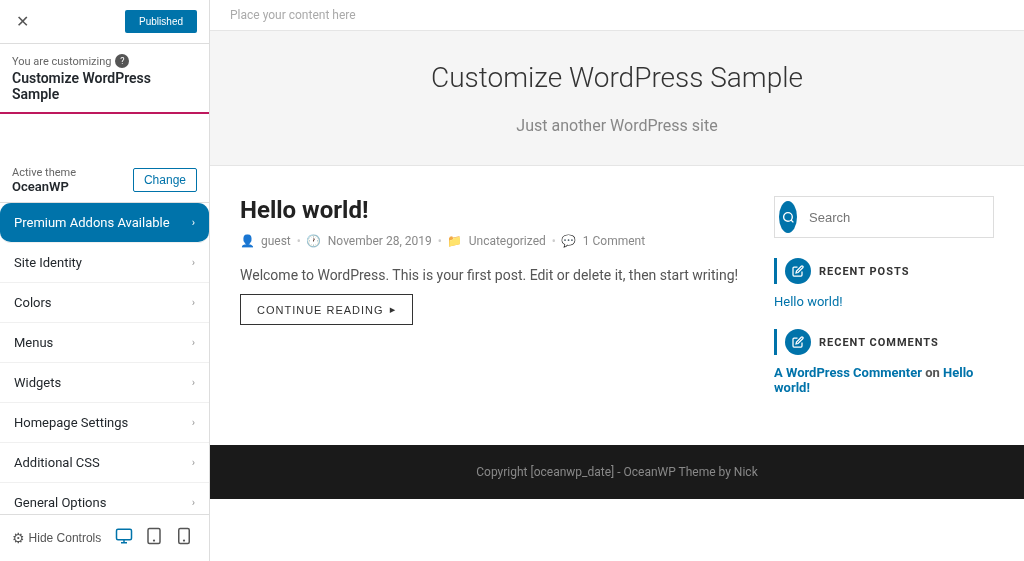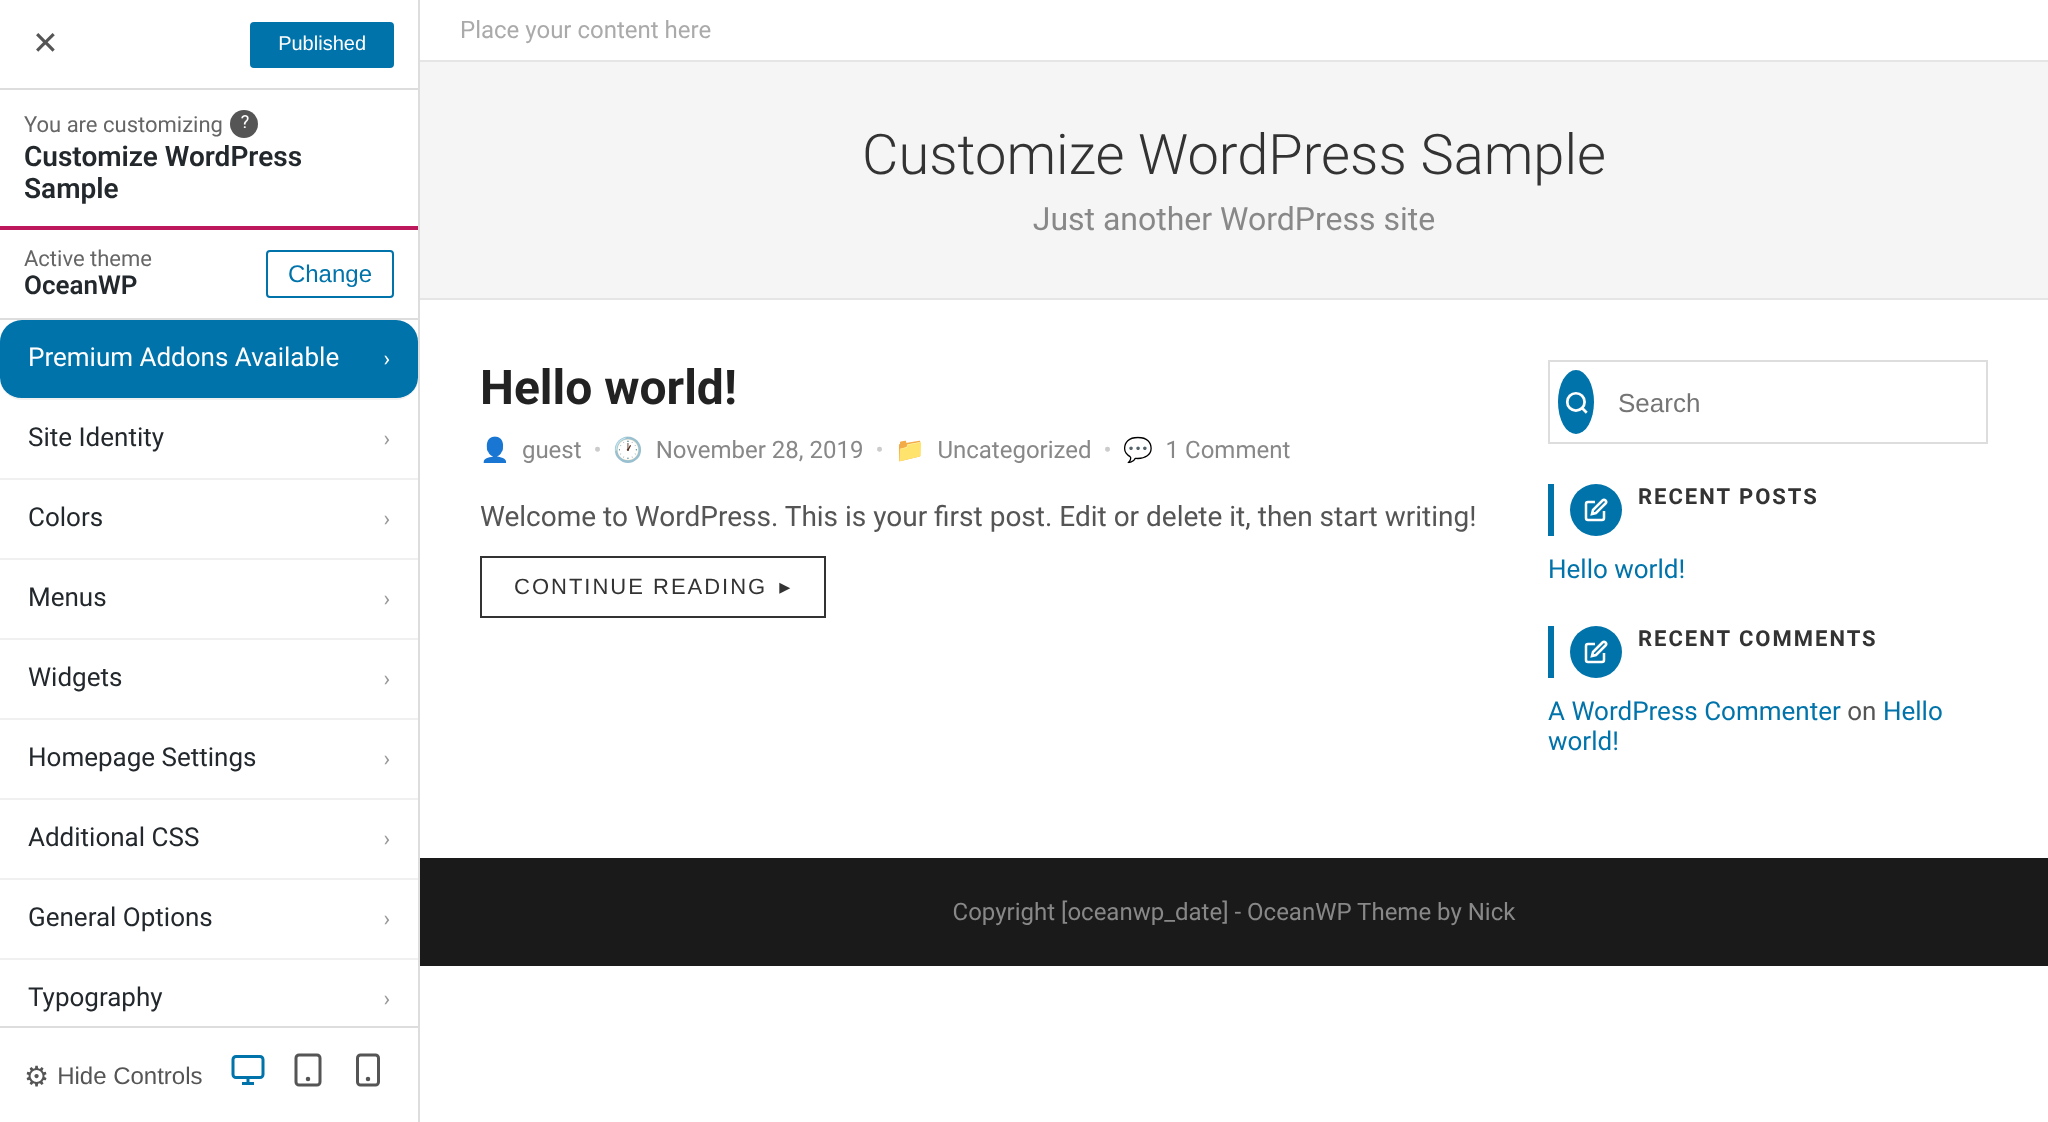--- a/index.html
+++ b/index.html
@@ -53,21 +53,21 @@
       justify-content: center; cursor: pointer;
     }
 
     .customizing-title {
       font-size: 14px; color: #23282d; font-weight: 600; margin-top: 2px;
     }
 
     .active-theme-bar {
       padding: 8px 12px;
       border-bottom: 1px solid #ddd;
-      display: flex; align-items: center; justify-content: space-between;
+      display: flex; align-items: center; justify-content: space-between; margin-top: 44px;
     }
 
     .active-theme-label { font-size: 11px; color: #666; }
     .active-theme-name { font-size: 13px; color: #23282d; font-weight: 600; }
 
     .change-btn {
       background: #fff; border: 1px solid #0073aa; color: #0073aa;
       padding: 4px 10px; font-size: 12px; cursor: pointer; border-radius: 2px;
     }
 
@@ -192,37 +192,37 @@
       color: #fff; font-size: 13px; margin: 4px;
     }
 
     .search-input {
       border: none; outline: none; padding: 8px; font-size: 13px; color: #999; flex: 1;
     }
 
     .widget-section { margin-bottom: 20px; }
 
     .widget-header {
-      display: flex; align-items: flex-start; gap: 8px; margin-bottom: 10px;
+      display: flex; align-items: center; gap: 8px; margin-bottom: 10px;
       border-left: 3px solid #0073aa; padding-left: 8px;
     }
 
     .widget-icon-circle {
       width: 26px; height: 26px; background: #0073aa; border-radius: 50%;
       display: flex; align-items: center; justify-content: center;
       color: #fff; font-size: 11px;
     }
 
     .widget-title {
       font-size: 11px; font-weight: 700; letter-spacing: 1px; color: #333; text-transform: uppercase;
     }
 
     .widget-link { font-size: 13px; color: #0073aa; text-decoration: none; display: block; margin-top: 6px; }
 
-    .widget-comment { font-size: 13px; color: #555; margin-top: 6px; }
+    .widget-comment { font-size: 13px; color: #555; margin-top: 6px; font-weight: bold; }
     .widget-comment a { color: #0073aa; text-decoration: none; }
 
     .site-footer {
       background: #1a1a1a;
       text-align: center;
       padding: 20px;
       color: #888;
       font-size: 12px;
     }
   </style>
@@ -330,21 +330,21 @@
 <div id="preview">
 
   <div class="preview-top-bar">
     <span>Place your content here</span>
   </div>
 
   <div class="preview-content">
 
     <div class="site-header-banner">
       <div class="site-title">Customize WordPress Sample</div>
-      <div style="font-size:16px;color:#888;margin-top:6px;">Just another WordPress site</div>
+      <div style="font-size:16px;color:#888;margin-top:22px;">Just another WordPress site</div>
     </div>
 
     <div class="site-content">
 
       <div class="main-content">
         <div class="post-title">Hello world!</div>
         <div class="post-meta">
           <span>👤</span>
           <span>guest</span>
           <span class="meta-sep">•</span>

